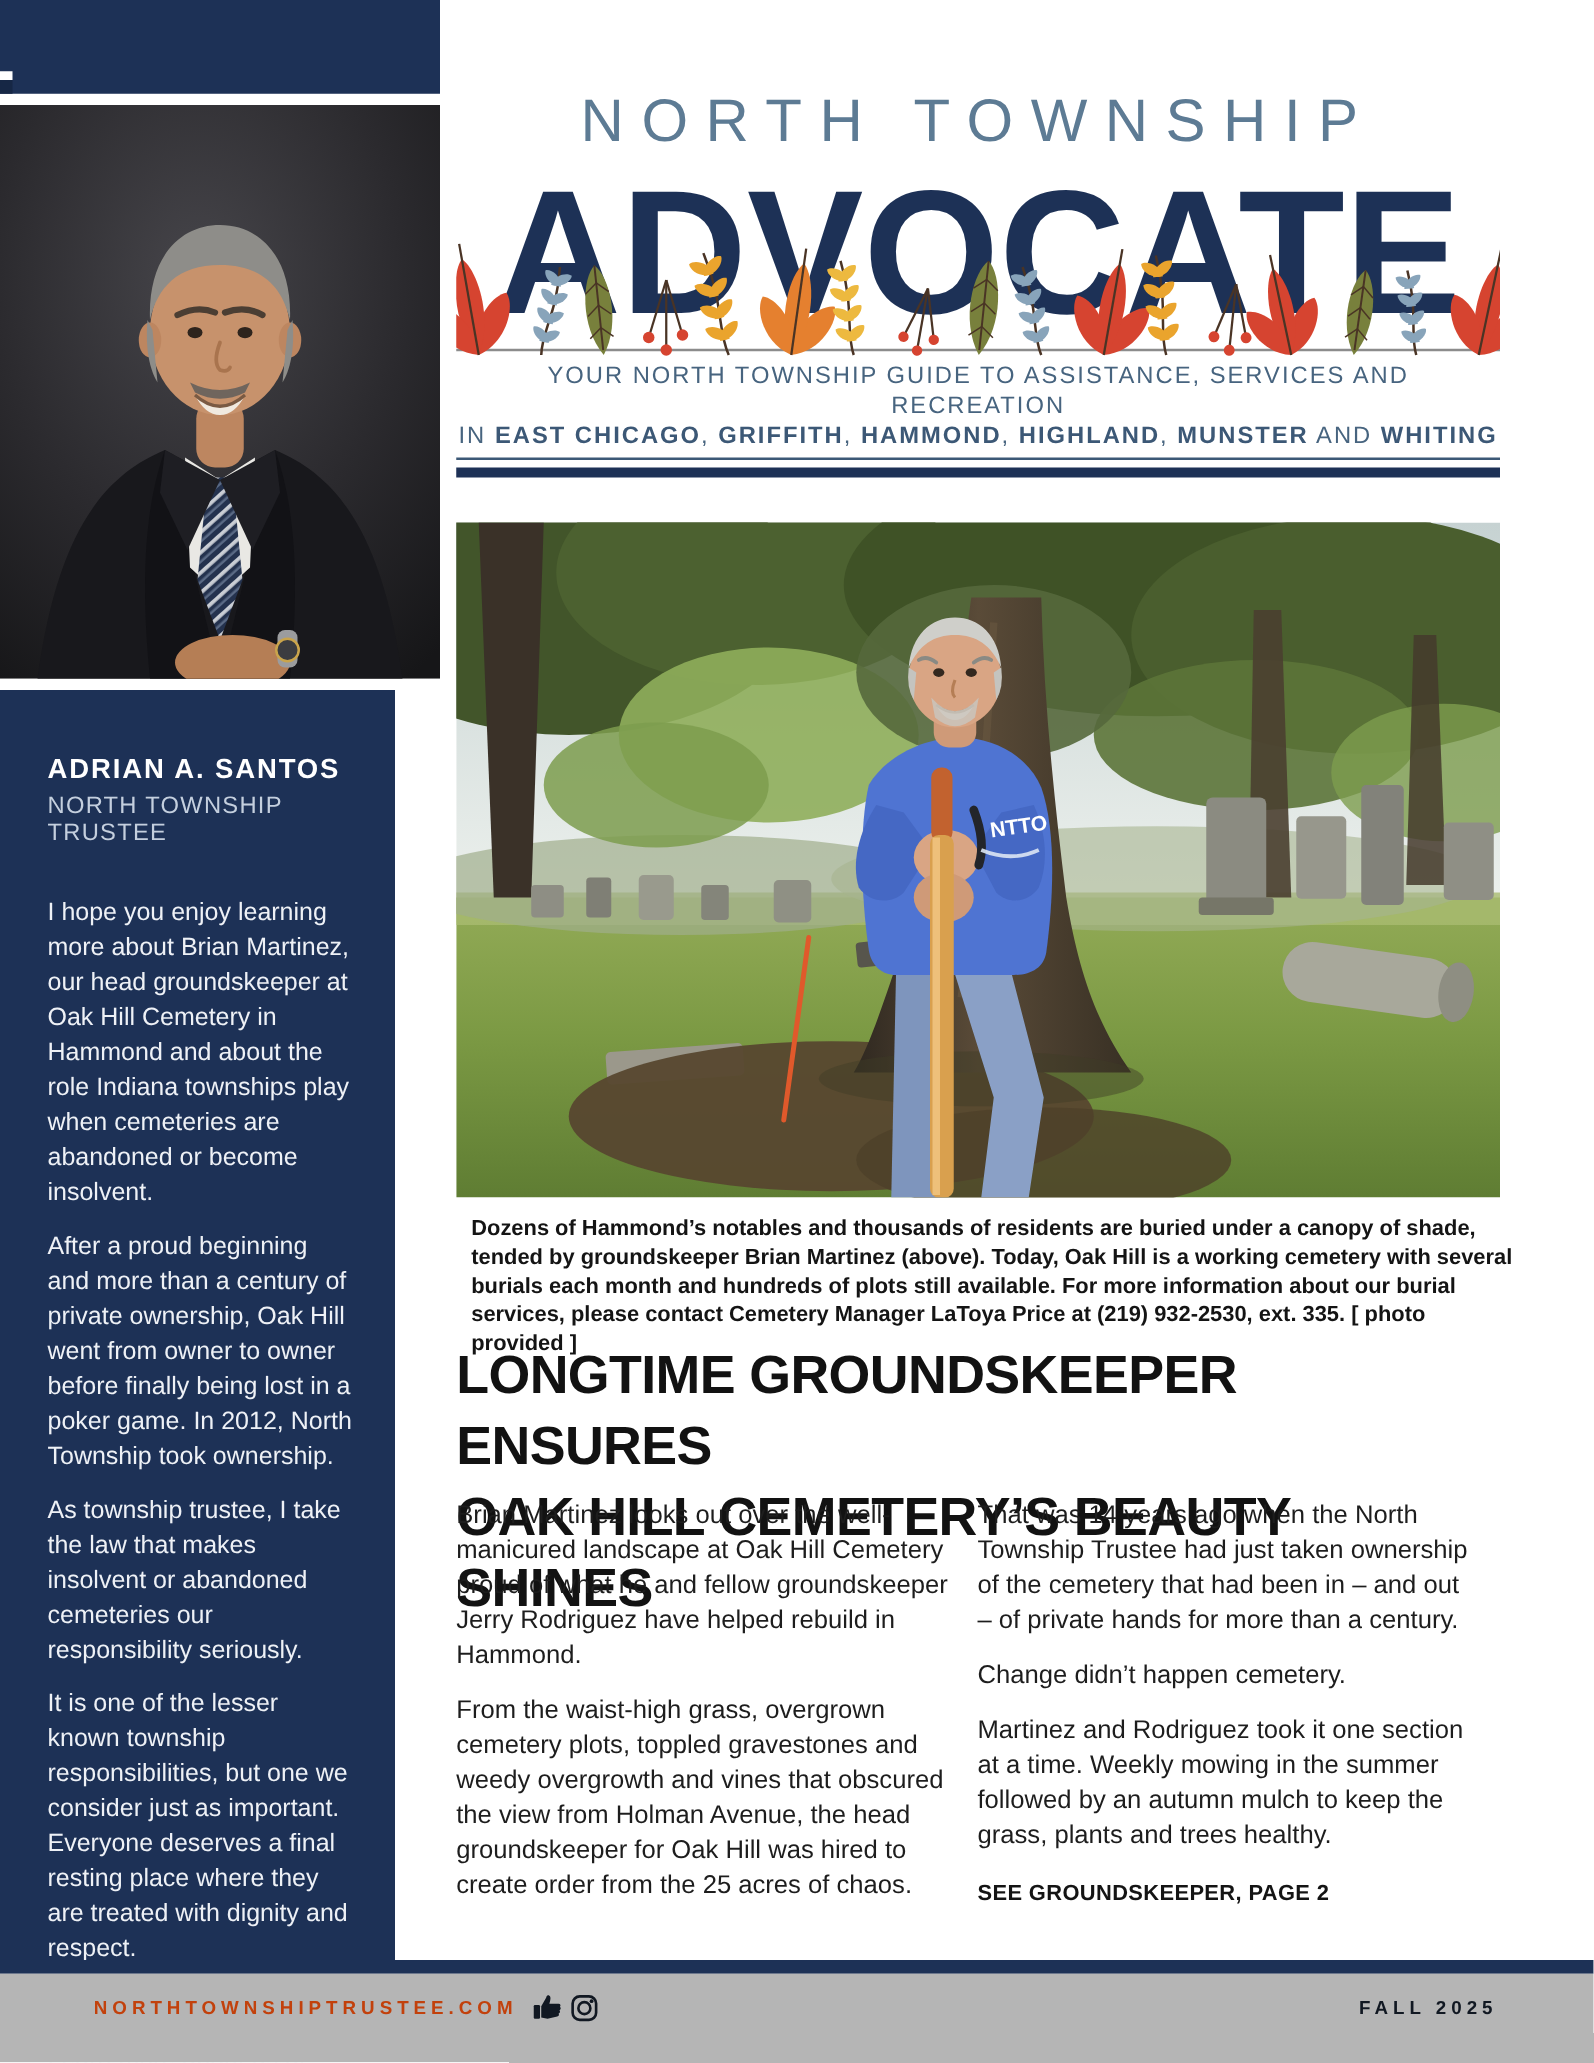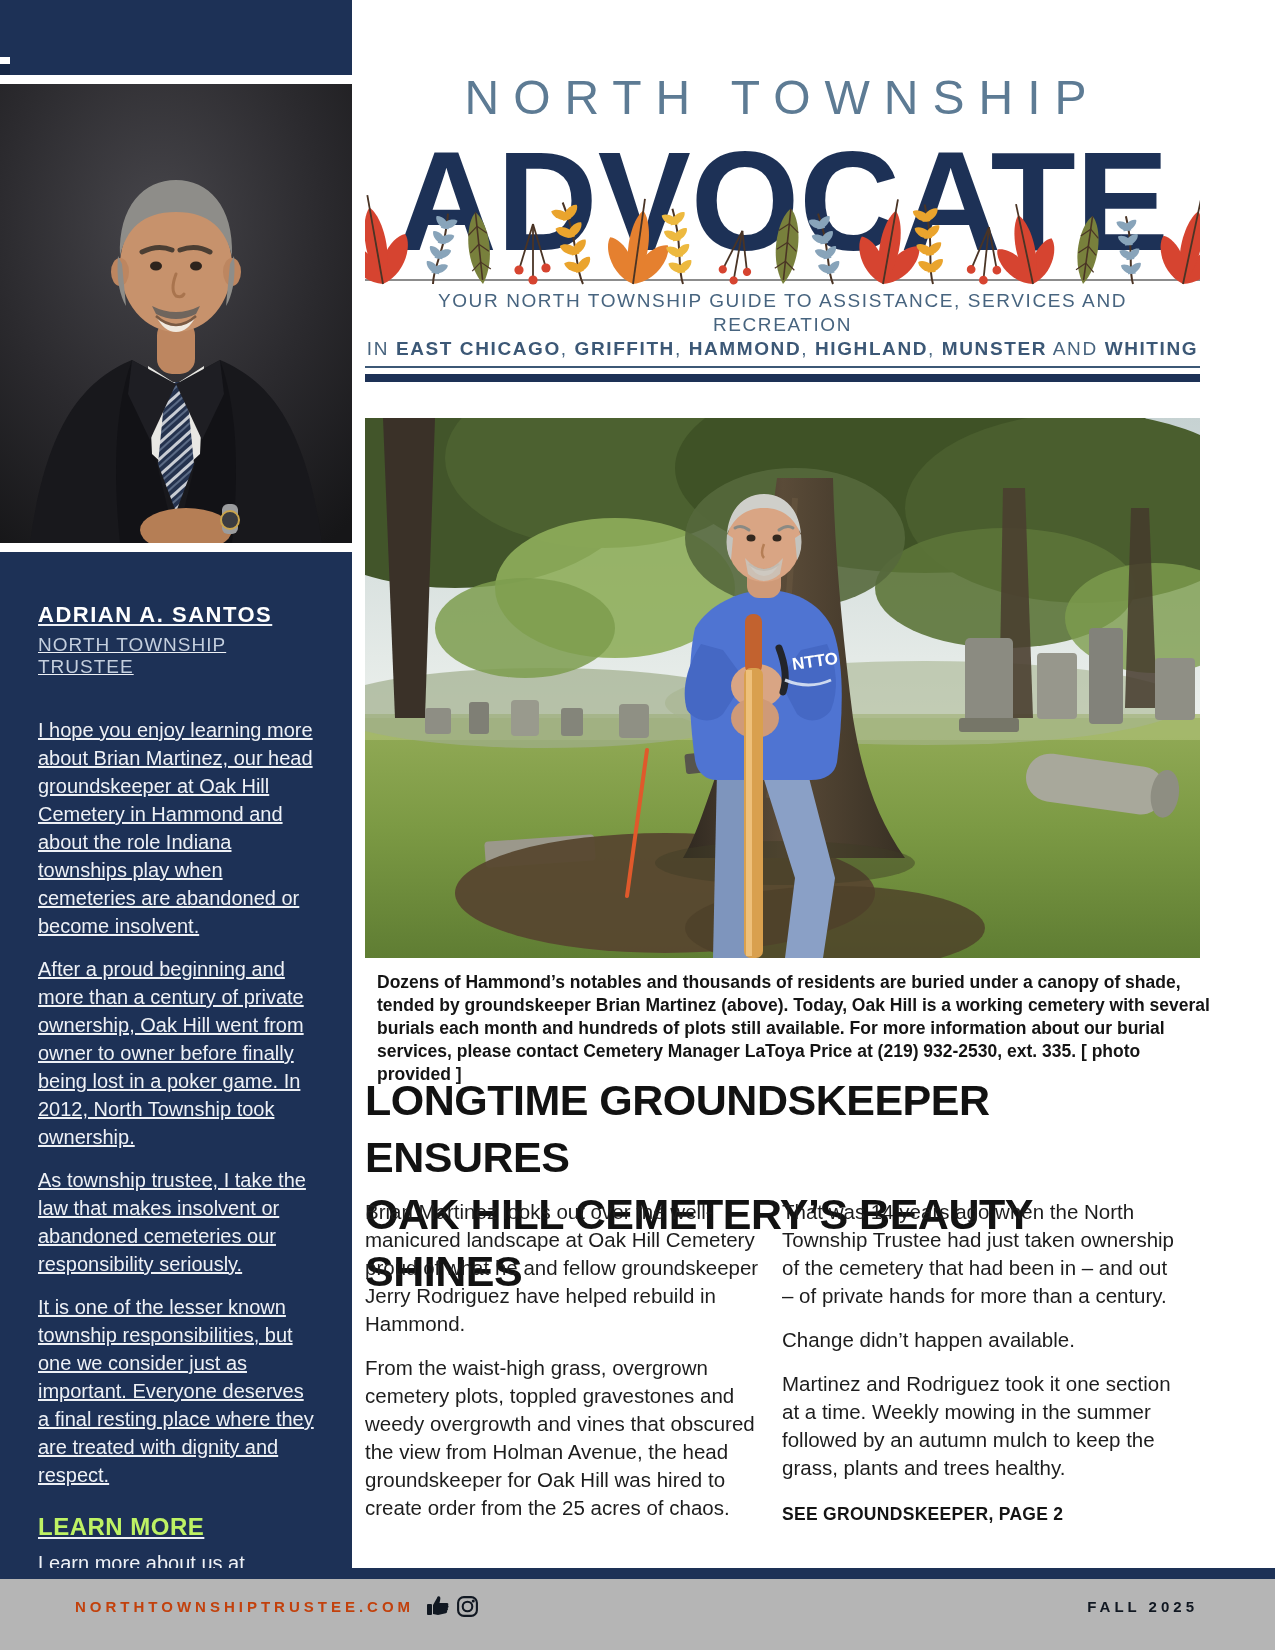--- a/index.html
+++ b/index.html
@@ -5,22 +5,22 @@
   * { margin:0; padding:0; box-sizing:border-box; }
   html,body { background:#fff; }
   body { font-family:"Liberation Sans", sans-serif; }
   .page { position:relative; width:1275px; height:1650px; background:#fff; overflow:hidden; }
 
   
   .rail-top    { position:absolute; left:0; top:0; width:352px; height:75px; background:var(--navy); }
   .rail-notch-a{ position:absolute; left:0; top:57px; width:10px; height:7px; background:#fff; }
   .rail-notch-b{ position:absolute; left:0; top:64px; width:10px; height:11px; background:#162745; }
   .portrait    { position:absolute; left:0; top:84px; width:352px; height:459px; }
-  .rail-panel  { position:absolute; left:0; top:552px; width:352px; height:1016px;
-                 background:var(--navy); color:#eef1f6; padding:50px 34px 0 38px;text-decoration:underline; }
+  .rail-panel  { position:absolute; left:0; top:552px; width:316px; height:1016px;
+                 background:var(--navy); color:#eef1f6; padding:50px 34px 0 38px; }
   .rail-name   { font-size:22px; font-weight:bold; letter-spacing:1.5px; color:#fff; }
   .rail-title  { font-size:19px; letter-spacing:1px; color:#c4cfde; margin-top:6px; }
   .rail-body   { margin-top:38px; }
   .rail-body p { font-size:20px; line-height:28px; margin-bottom:15px; color:#eef1f6; }
   .rail-learn-h{ font-size:24px; font-weight:bold; letter-spacing:.5px; margin-top:24px; color:#bef264; }
   .rail-learn  { font-size:20px; line-height:28px; margin-top:8px; color:#eef1f6; }
   .rail-learn strong { color:#fff; }
 
   
   .main { position:absolute; left:365px; top:0; width:835px; }
@@ -548,21 +548,21 @@
       </h1>
 
     <div class="columns">
       <div class="col">
           <p>Brian Martinez looks out over the well-manicured landscape at Oak Hill Cemetery proud of what he and fellow groundskeeper Jerry Rodriguez have helped rebuild in Hammond.</p>
           <p>From the waist-high grass, overgrown cemetery plots, toppled gravestones and weedy overgrowth and vines that obscured the view from Holman Avenue, the head groundskeeper for Oak Hill was hired to create order from the 25 acres of chaos.</p>
         </div>
       <div class="col">
         <div>
             <p>That was 14 years ago when the North Township Trustee had just taken ownership of the cemetery that had been in – and out – of private hands for more than a century.</p>
-            <p>Change didn’t happen available.</p>
+            <p>Change didn’t happen cemetery.</p>
             <p>Martinez and Rodriguez took it one section at a time. Weekly mowing in the summer followed by an autumn mulch to keep the grass, plants and trees healthy.</p>
           </div>
         <div class="continuation">SEE GROUNDSKEEPER, PAGE 2</div>
       </div>
     </div>
   </div>
 
   <div class="footer-bar"></div>
   <div class="footer-gray"></div>
   <div class="footer-left">

